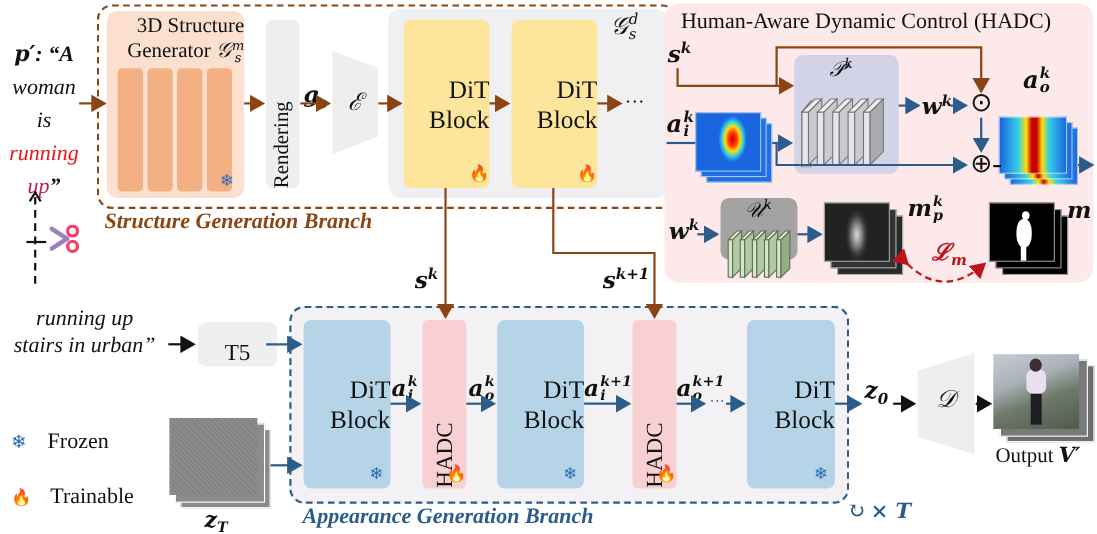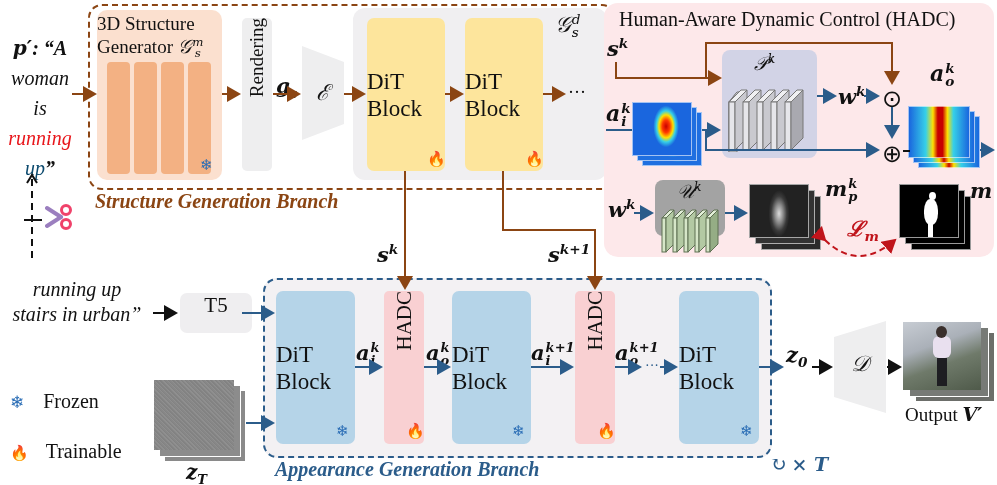--- a/index.html
+++ b/index.html
@@ -6,21 +6,21 @@
   body { width:997px; height:485px; position:relative; overflow:hidden; font-family:"Liberation Serif", "DejaVu Serif", serif; color:#111; }
   .abs { position:absolute; }
   .ital { font-style:italic; }
   .bold { font-weight:bold; }
   .mathb { font-family:"DejaVu Serif", serif; font-weight:bold; font-style:italic; }
   .mathcal { font-family:"DejaVu Serif", serif; font-style:italic; }
   sup, sub { font-size:65%; line-height:0; }
   .supsub { display:inline-flex; flex-direction:column; vertical-align:middle; line-height:0.95; font-size:62%; margin-left:1px; }
   svg.lines { position:absolute; left:0; top:0; width:997px; height:485px; pointer-events:none; }
   .box { position:absolute; border-radius:8px; }
-  .center { display:flex; align-items:flex-start; justify-content:center; text-align:center; }
+  .center { display:flex; align-items:flex-end; justify-content:center; text-align:center; }
   .dit-label { font-size:23px; line-height:27px; }
   .vert { writing-mode:vertical-rl; transform:rotate(180deg); }
   .icon { position:absolute; font-size:15px; line-height:1; }
   .snow { color:#2a6db5; }
   .fire { color:#ff1a1a; }
   .heat { position:absolute; border:1px solid rgba(255,255,255,0.6); }
 </style>
 </head>
 <body>
 
@@ -79,21 +79,21 @@
 </div>
 <div class="abs" style="left:568px; top:82px; font-size:18px;">···</div>
 
 <div class="abs bold ital" style="left:95px; top:190px; font-size:20px; color:#8b4513;">Structure Generation Branch</div>
 
 <div class="abs ital" style="left:0; top:33px; width:80px; text-align:center; font-size:20px; line-height:30px;">
   <div><span class="mathb">p′</span><span class="bold">:</span> <span class="bold" style="font-style:italic;">“A</span></div>
   <div>woman</div>
   <div>is</div>
   <div style="color:#e8161b;">running</div>
-  <div><span style="color:#0c4a6e;">up</span><span class="bold">”</span></div>
+  <div><span style="color:#be185d;">up</span><span class="bold">”</span></div>
 </div>
 
 <div class="abs" style="left:45px; top:204px; width:28px; height:26px;">
   <svg width="28" height="26" viewBox="0 0 28 26">
     <line x1="2" y1="4" x2="16" y2="13" stroke="#9b7fbf" stroke-width="4" stroke-linecap="round"></line>
     <line x1="2" y1="22" x2="16" y2="13" stroke="#9b7fbf" stroke-width="4" stroke-linecap="round"></line>
     <circle cx="21" cy="6" r="4.5" fill="none" stroke="#f0426a" stroke-width="3"></circle>
     <circle cx="21" cy="20" r="4.5" fill="none" stroke="#f0426a" stroke-width="3"></circle>
   </svg>
 </div>

